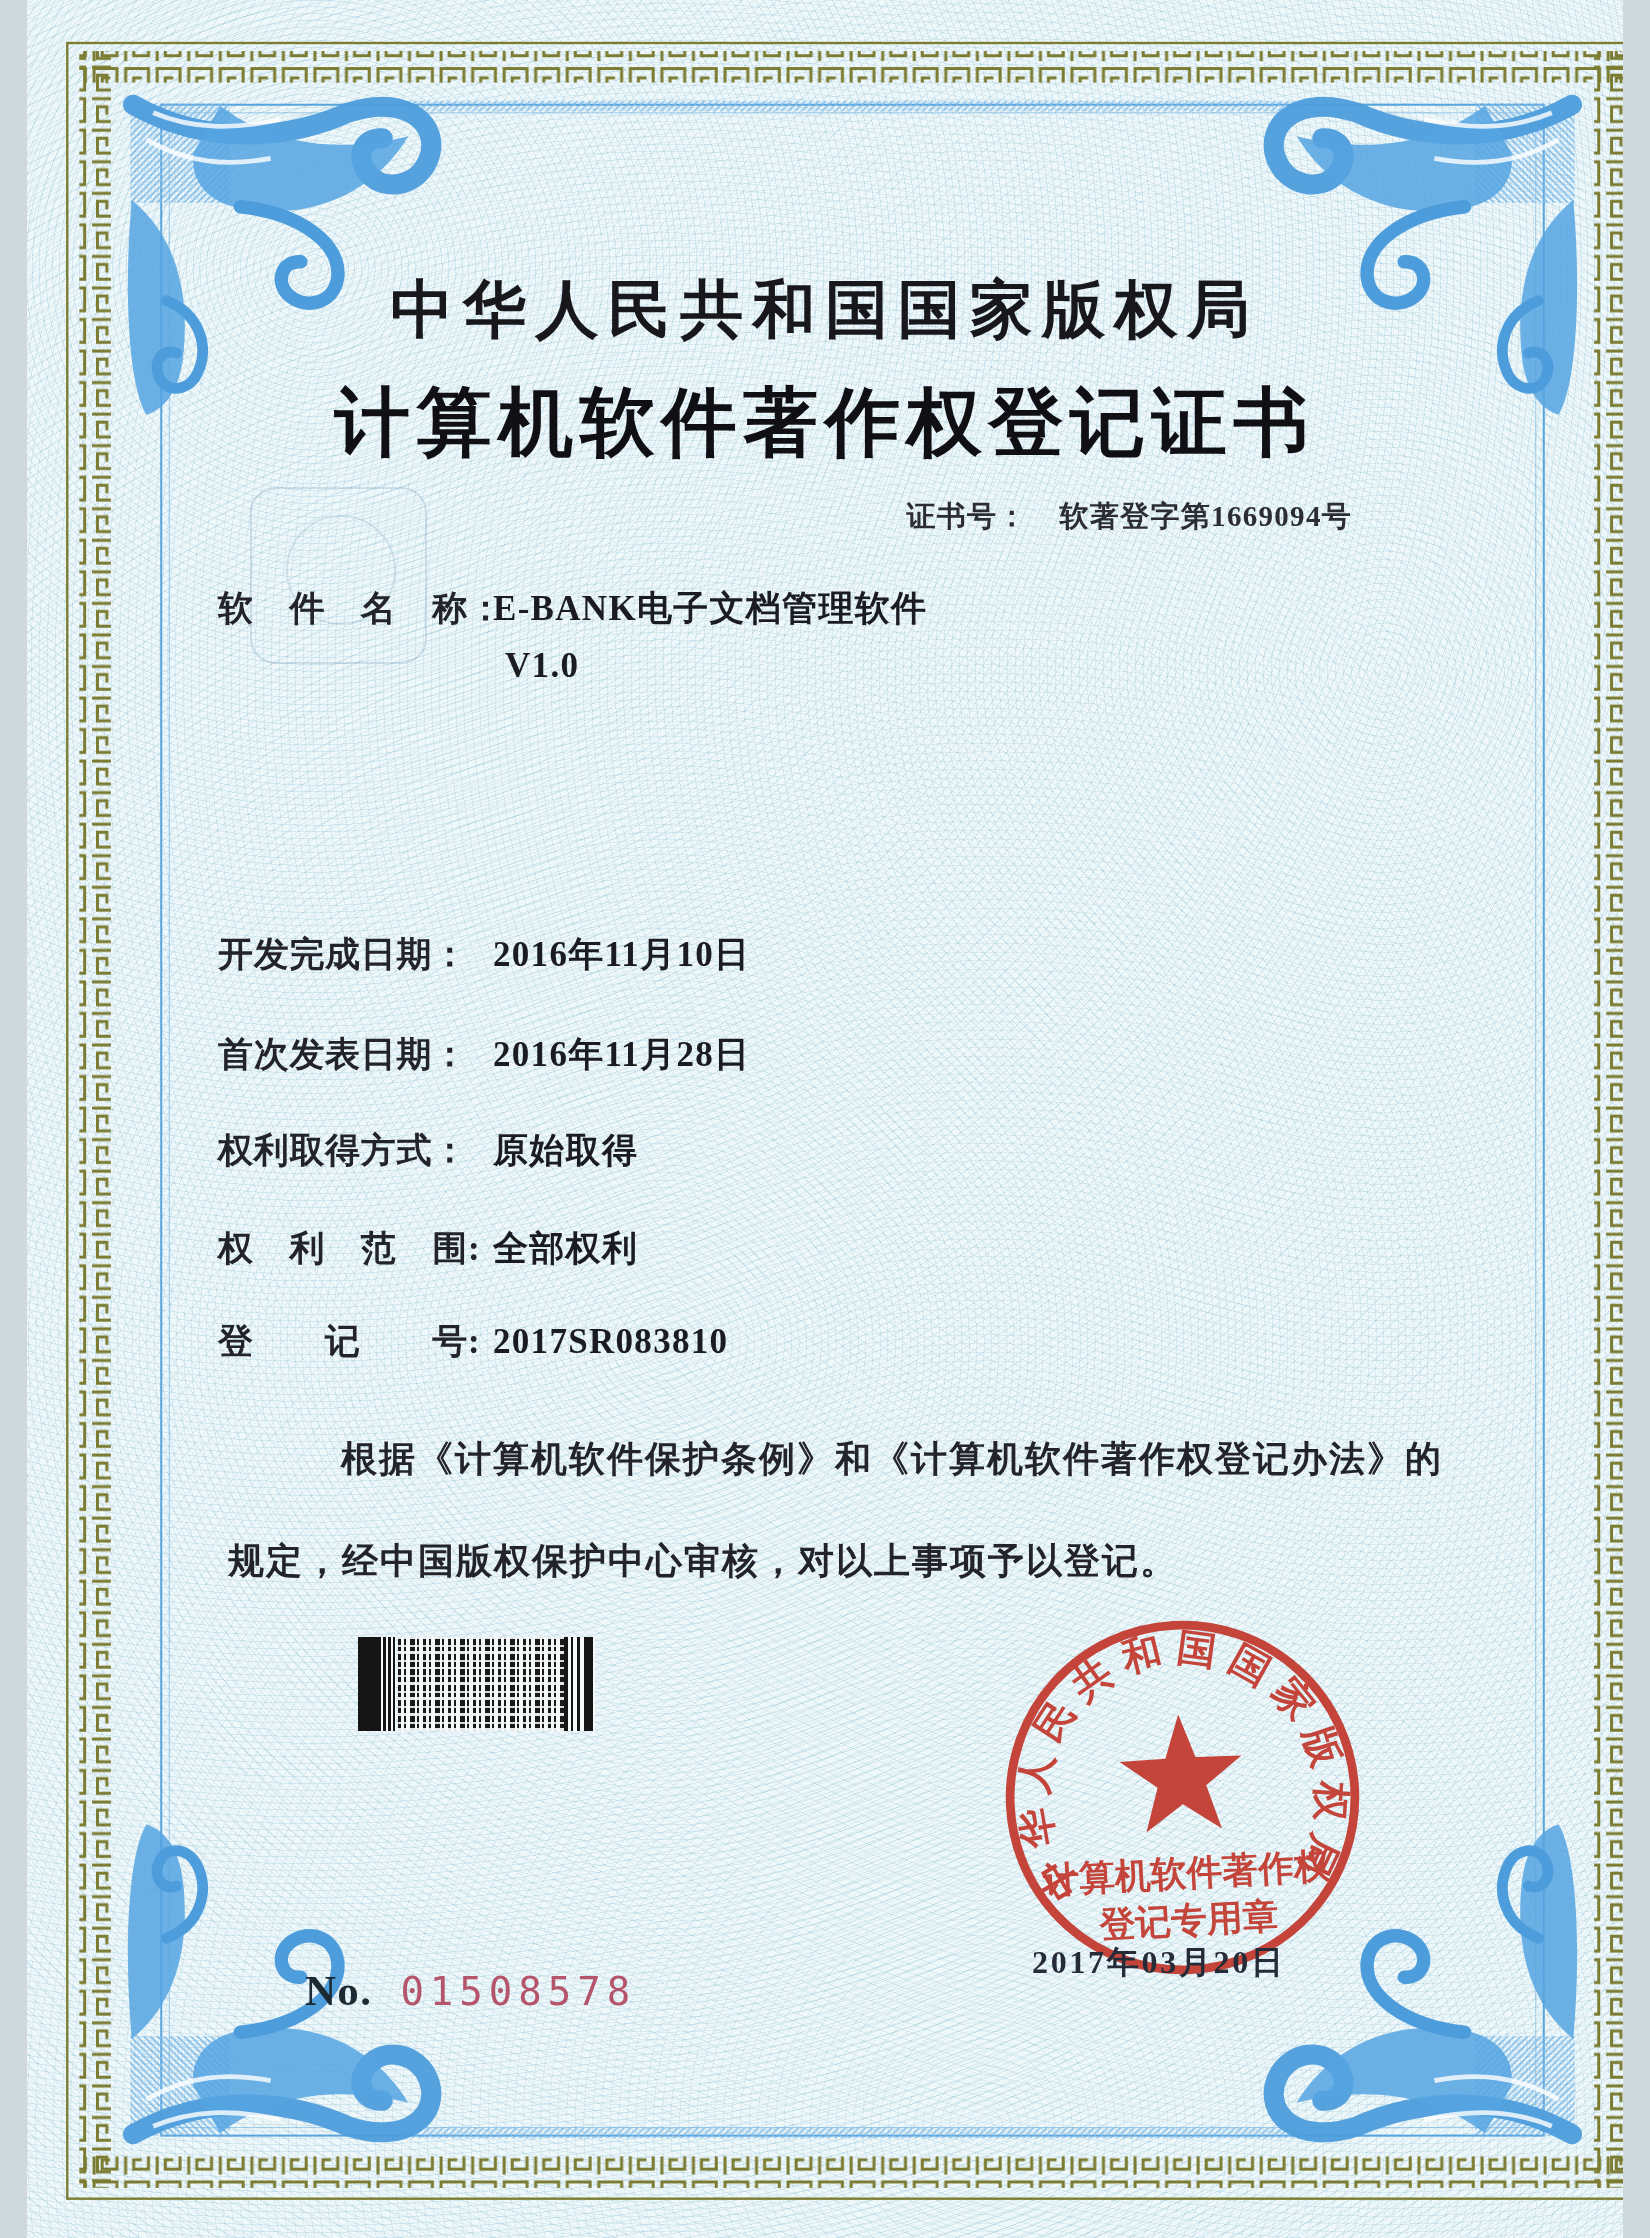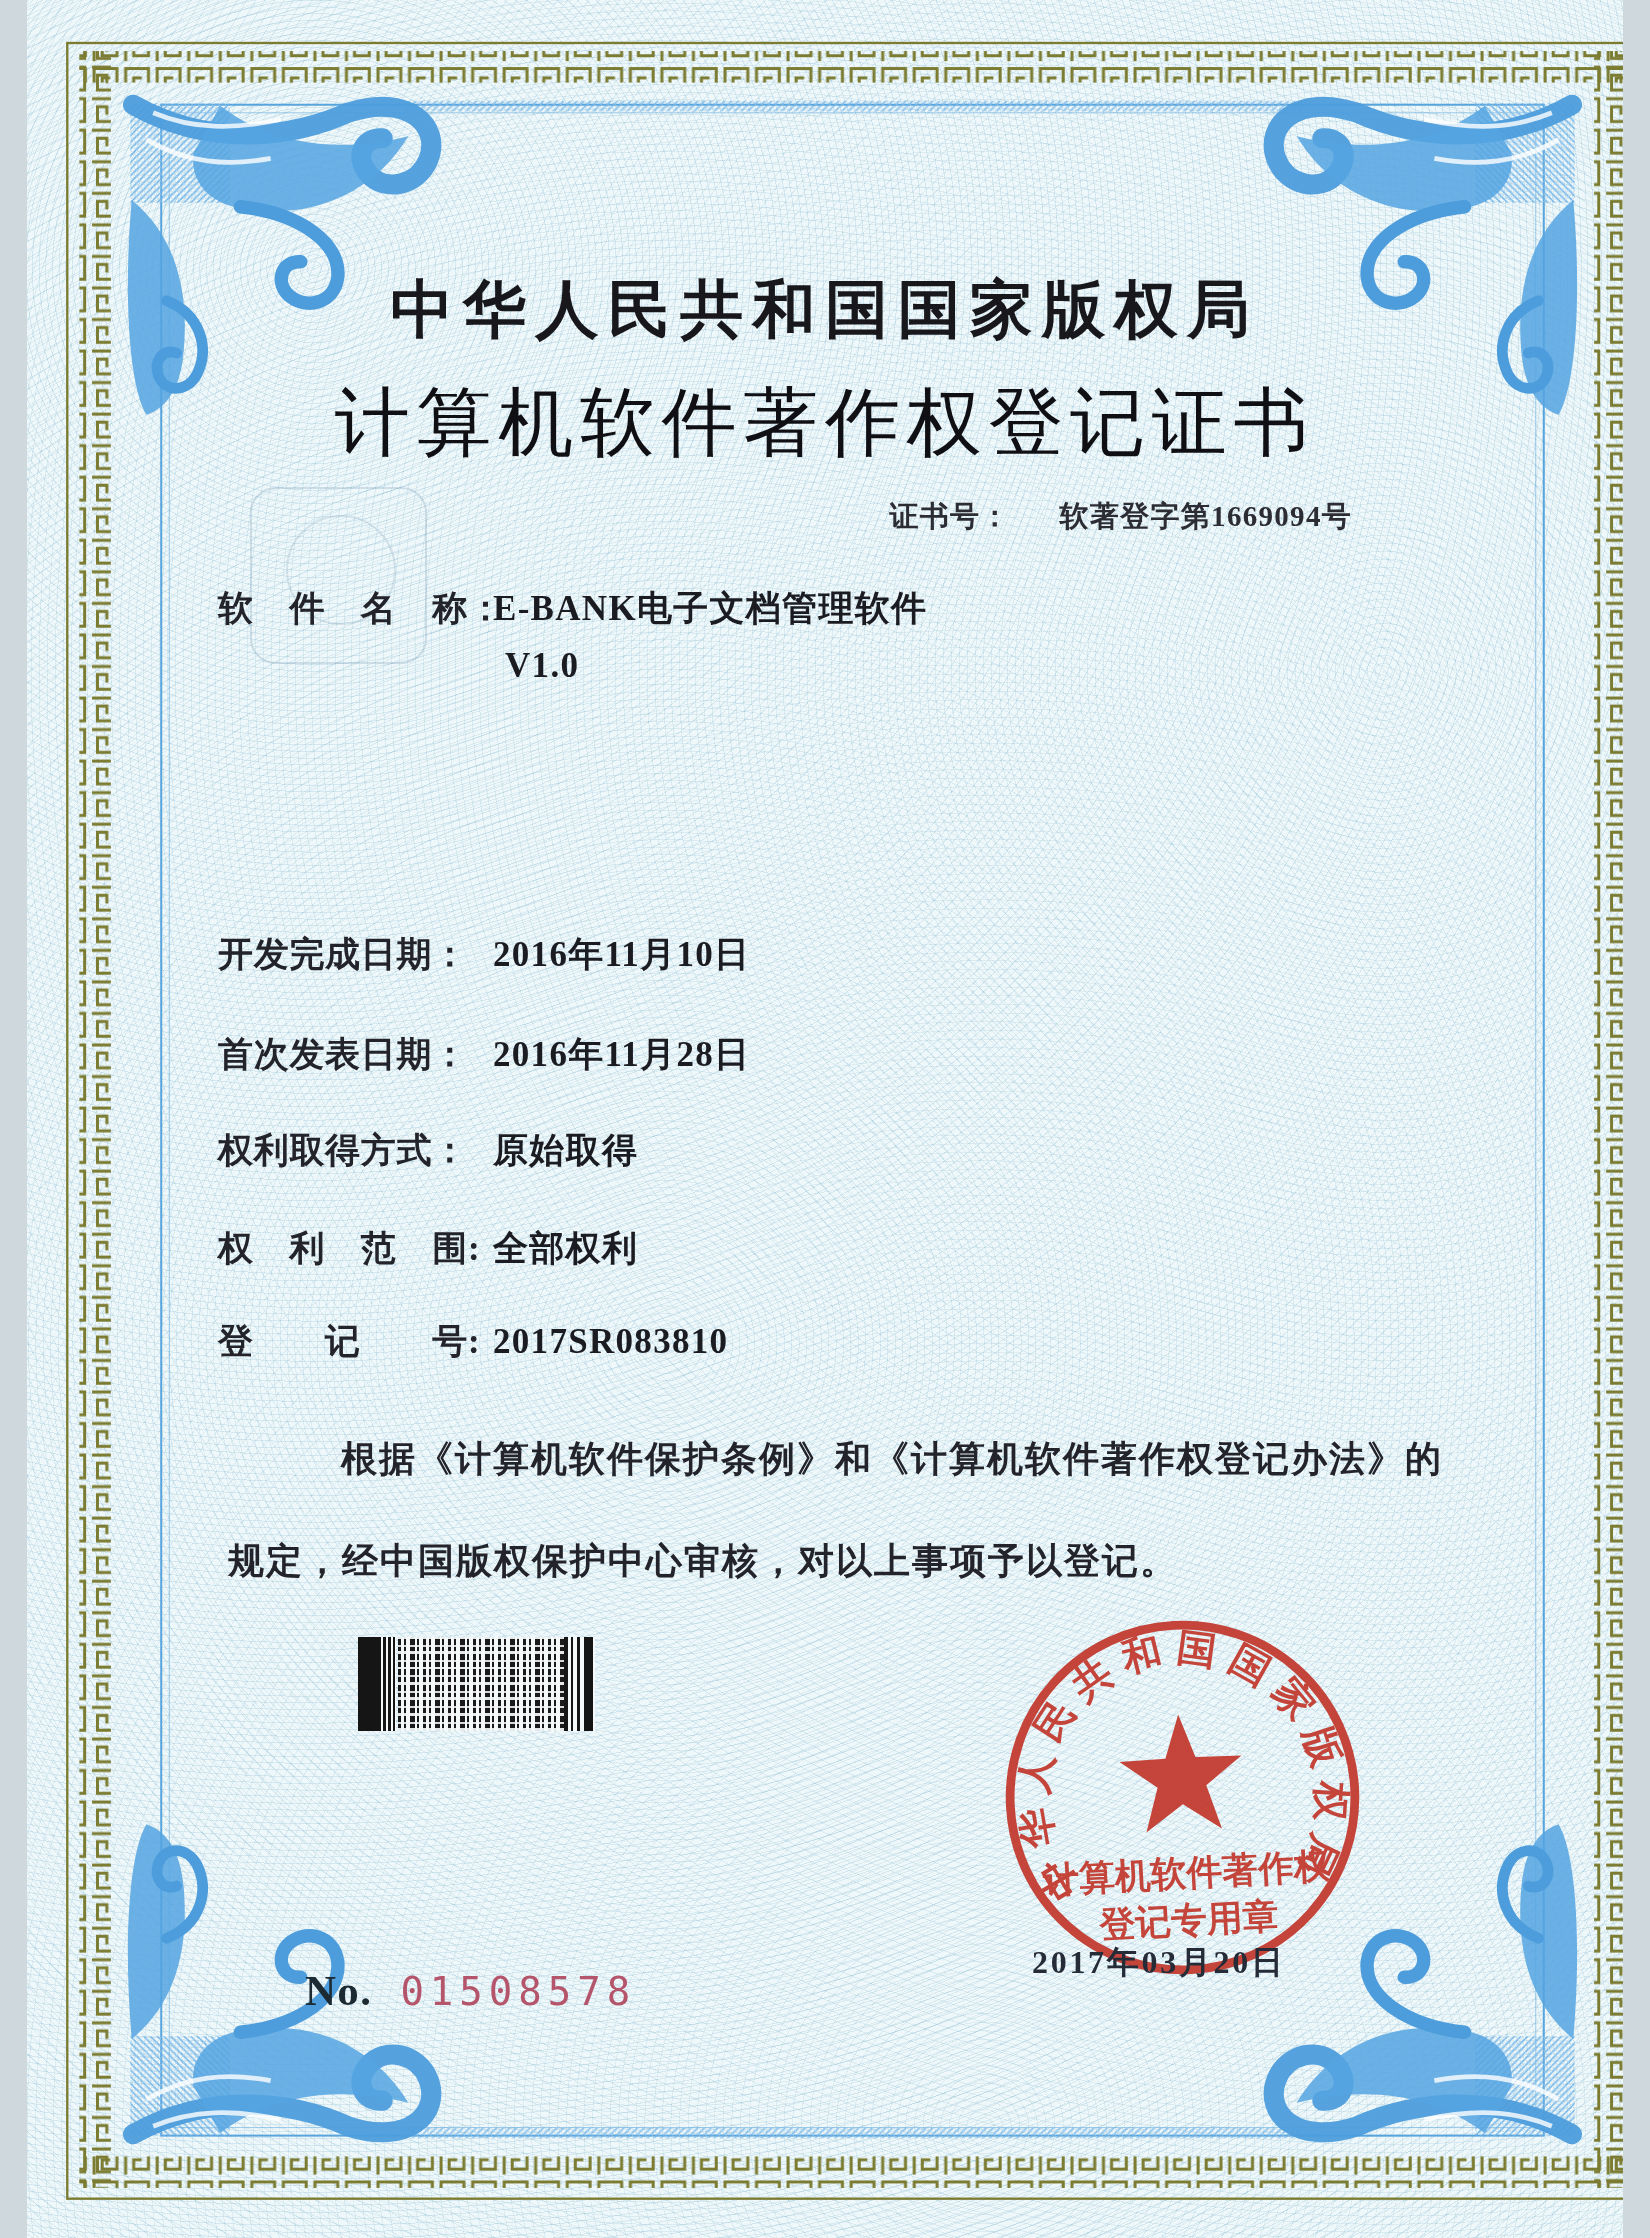--- a/index.html
+++ b/index.html
@@ -12,23 +12,23 @@
       repeating-radial-gradient(circle at 85% 30%, rgba(100,165,195,.15) 0 1px, rgba(0,0,0,0) 1px 8px),
       repeating-radial-gradient(circle at 40% 60%, rgba(100,165,195,.15) 0 1px, rgba(0,0,0,0) 1px 7.4px),
       repeating-radial-gradient(circle at 60% 95%, rgba(100,165,195,.13) 0 1px, rgba(0,0,0,0) 1px 8.7px);
   }
   .frame-svg{position:absolute;left:0;top:0;width:1651px;height:2239px;z-index:1;}
   .content{position:absolute;inset:0;z-index:3;}
 
   .authority{position:absolute;top:267px;left:0;width:100%;text-align:center;
     font-size:63px;font-weight:700;letter-spacing:9.4px;color:#17171c;}
   .cert-title{position:absolute;top:373px;left:0;width:100%;text-align:center;
-    font-size:75px;font-weight:400;letter-spacing:6.7px;color:#0f0f14;}
+    font-size:75px;font-weight:700;letter-spacing:6.7px;color:#0f0f14;}
   .certno{position:absolute;top:497px;right:271px;font-size:29px;font-weight:700;color:#2c2c34;
-    display:flex;gap:49px;letter-spacing:1.3px;}
+    display:flex;gap:32px;letter-spacing:1.3px;}
 
   .watermark{position:absolute;left:223px;top:487px;width:173px;height:173px;
     border:2px solid rgba(125,158,182,.28);border-radius:25.5px;z-index:2;}
   .watermark::after{content:"";position:absolute;left:34px;top:25.5px;width:106px;height:106px;
     border:2px solid rgba(125,158,182,.24);border-radius:50%;}
 
   .row{position:absolute;left:191px;font-size:35px;font-weight:700;color:#23232b;white-space:nowrap;}
   .row .lbl{display:inline-block;width:275px;letter-spacing:0.7px;}
   .row .val{letter-spacing:1.3px;color:#1b1b22;}
   .version{position:absolute;left:478px;font-size:35px;font-weight:700;color:#1b1b22;letter-spacing:1.3px;}

